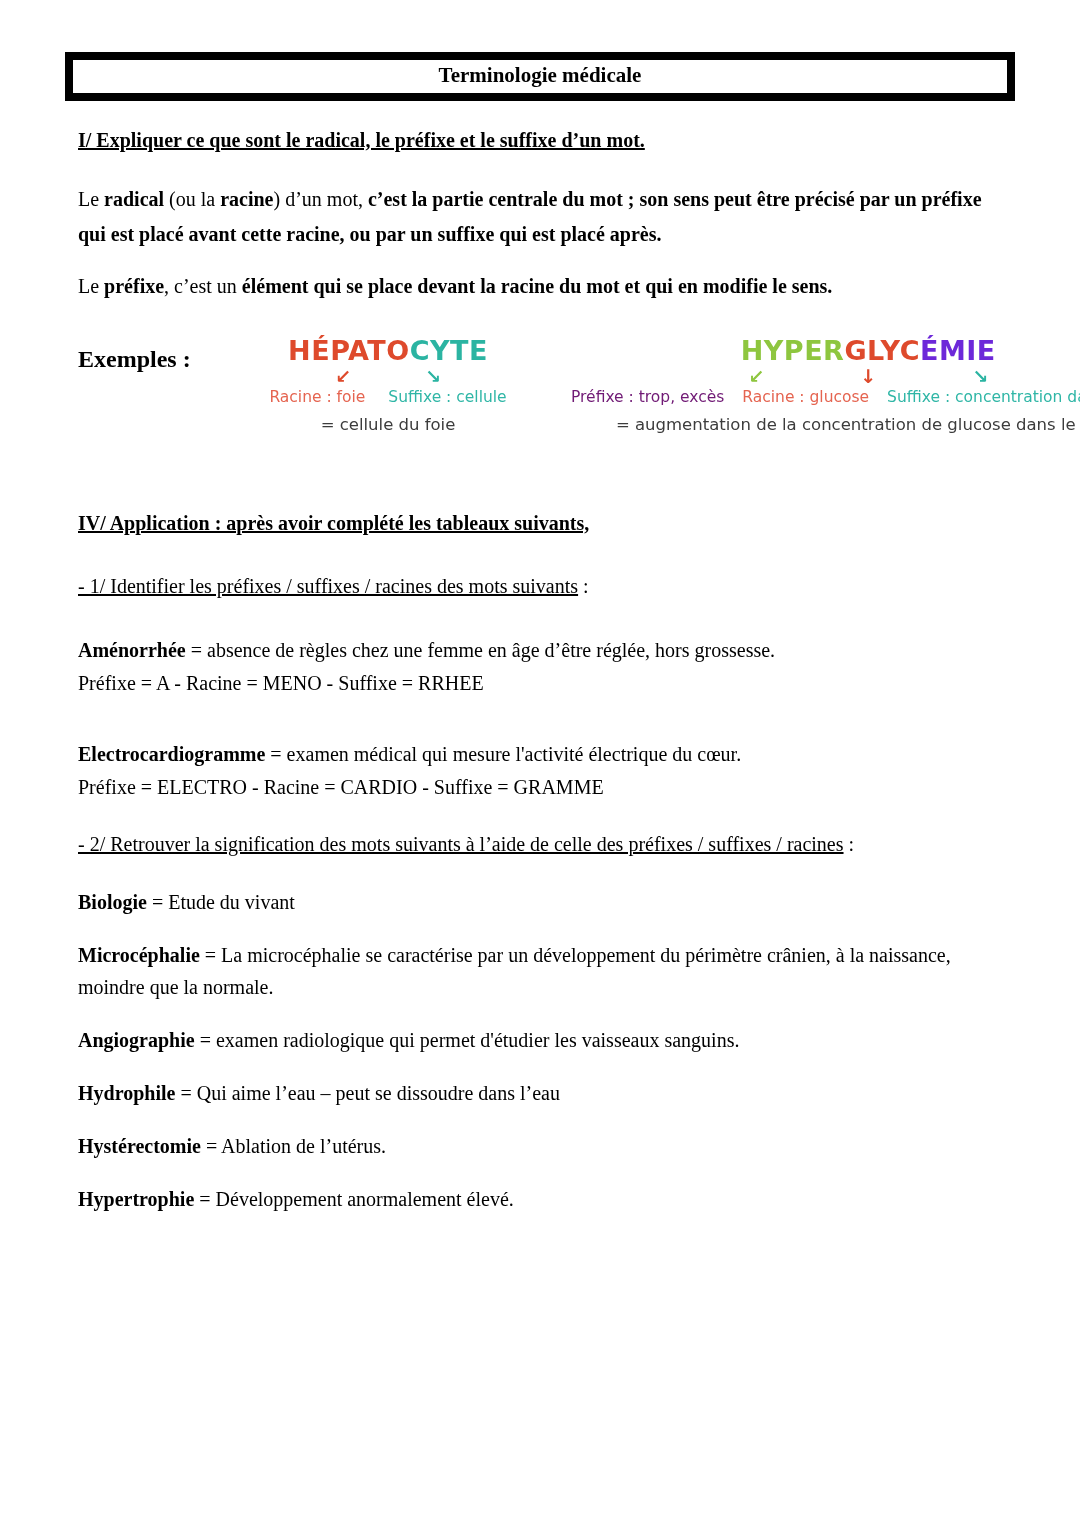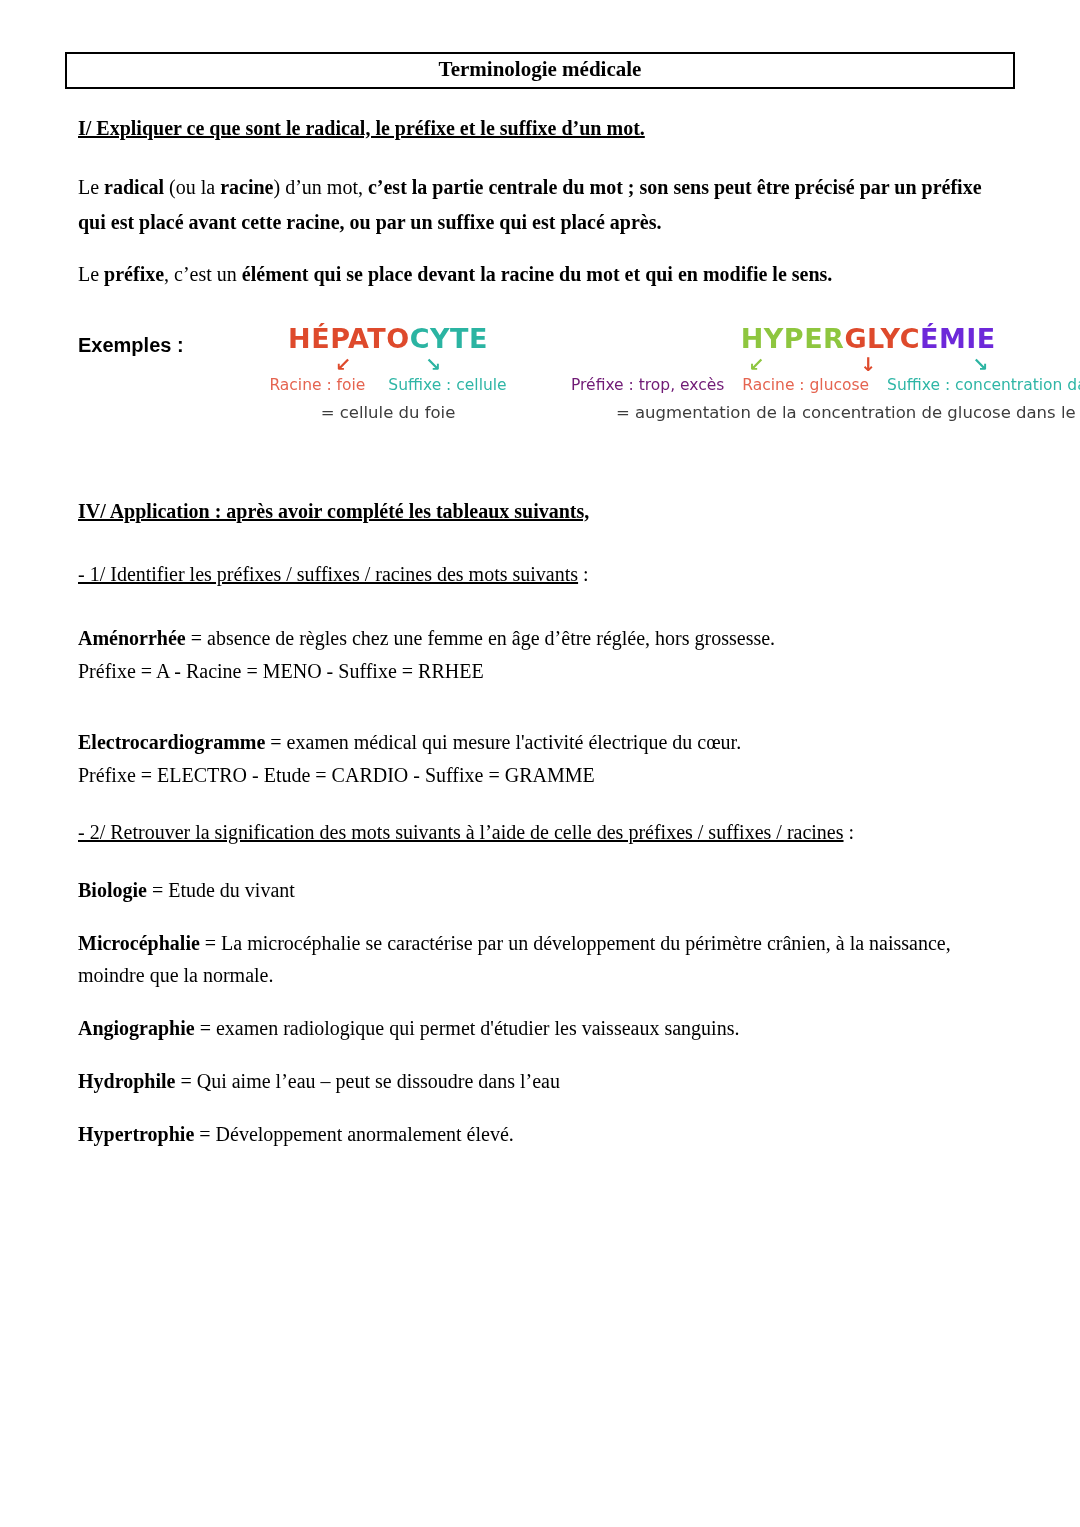--- a/index.html
+++ b/index.html
@@ -3,21 +3,21 @@
 <meta charset="utf-8">
 <style>
   html,body { margin:0; padding:0; background:#ffffff; }
   body {
     width:1080px; height:1527px; overflow:hidden;
     font-family:"Liberation Serif", serif; color:#000;
   }
   .page { position:relative; width:1080px; height:1527px; }
   .title-box {
     margin:52px 65px 0 65px;
-    border:2px solid #000000;
+    border:8px solid #000000;
     text-align:center;
     padding:3px 0 5px 0;
   }
   .doc-title { font-size:21px; font-weight:bold; }
   .content { margin:0 73px 0 78px; font-size:20px; }
   .intro { margin:31px 0 0 0; line-height:27px; }
   .s-heading {
     margin:27px 0 0 0; font-size:20px; font-weight:bold;
     text-decoration:underline;
   }
@@ -27,22 +27,22 @@
   .line-suffixe { margin:35px 0 0 0; line-height:27px; }
   b { font-weight:bold; }
 
   
   .examples-row {
     margin:36px 0 0 0;
     display:flex; align-items:flex-start;
     font-family:"DejaVu Sans", sans-serif;
   }
   .examples-label {
-    font-family:Liberation Sans, sans-serif;
-    font-weight:bold; font-size:20px; padding-top:10px; width:150px; flex:none;
+    font-family:Liberation Serif, serif;
+    font-weight:bold; font-size:24px; padding-top:10px; width:150px; flex:none;
   }
   .diagram { text-align:center; }
   .diagram-1 { width:300px; flex:none; margin-left:10px; }
   .diagram-2 { flex:1; margin-left:24px; }
   .dword { font-size:27px; font-weight:bold; letter-spacing:0.5px; line-height:30px; }
   .arrows { display:flex; justify-content:center; font-size:19px; font-weight:bold; line-height:18px; margin-top:1px; }
   .d1-arrows { gap:74px; }
   .d2-arrows { gap:96px; }
   .dlabels { margin-top:3px; font-size:15.5px; white-space:nowrap; }
   .dlabels span { margin:0 9px; }
@@ -114,30 +114,31 @@
 
     <p class="q-line"><span class="q-underline">- 1/ Identifier les préfixes / suffixes / racines des mots suivants</span><span> :</span></p>
 
     <div class="word-item">
       <p class="def-line first-def"><b>Aménorrhée</b><span> = absence de règles chez une femme en âge d’être réglée, hors grossesse.</span></p>
       <p class="analysis-line">Préfixe = A - Racine  = MENO - Suffixe = RRHEE</p>
     </div>
 
     <div class="word-item">
       <p class="def-line second-def"><b>Electrocardiogramme</b><span> = examen médical qui mesure l'activité électrique du cœur.</span></p>
-      <p class="analysis-line">Préfixe = ELECTRO -  Etude  = CARDIO - Suffixe = GRAMME</p>
+      <p class="analysis-line">Préfixe = ELECTRO -  Racine  = CARDIO - Suffixe = GRAMME</p>
     </div>
 
     <p class="q-line q2-line"><span class="q-underline">- 2/ Retrouver la signification des mots suivants à l’aide de celle des préfixes / suffixes / racines</span><span> :</span></p>
 
     <p class="item2 item2-first"><b>Biologie</b><span> = Etude du vivant</span></p>
 
     <p class="item2 item2-next"><b>Microcéphalie</b><span> = La microcéphalie se caractérise par un développement du périmètre crânien, à la naissance, moindre que la normale.</span></p>
 
     <p class="item2 item2-next"><b>Angiographie</b><span> = examen radiologique qui permet d'étudier les vaisseaux sanguins.</span></p>
 
     <p class="item2 item2-next"><b>Hydrophile</b><span> = Qui aime l’eau – peut se dissoudre dans l’eau</span></p>
 
+    <p class="item2 item2-next"><b>Hystérectomie</b><span> = Ablation de l’utérus.</span></p>
 
     <p class="item2 item2-next"><b>Hypertrophie</b><span> = Développement anormalement élevé.</span></p>
 
   </div>
 </div>
 
 </body></html>

